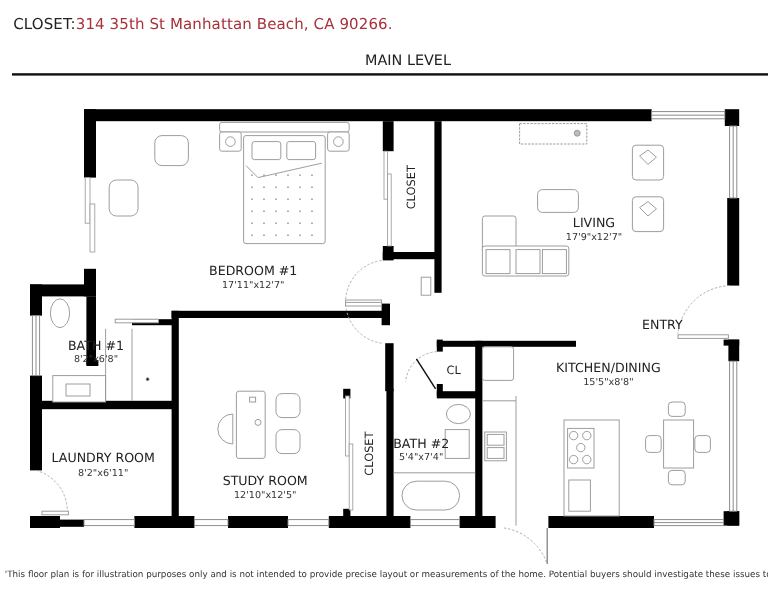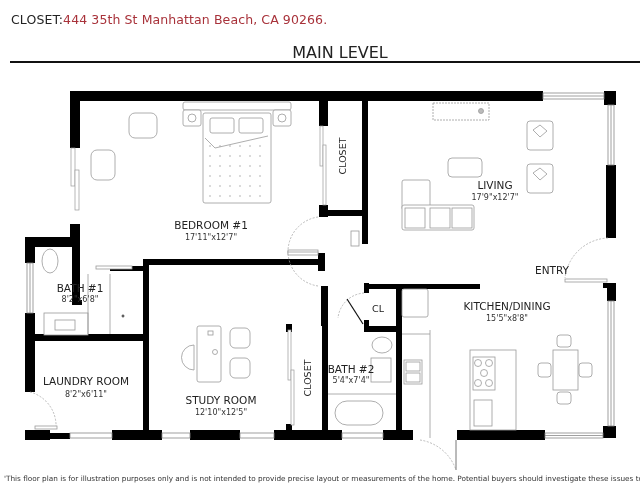--- a/index.html
+++ b/index.html
@@ -1,31 +1,31 @@
 <!DOCTYPE html>
 <html><head>
 <meta charset="utf-8">
 <style>
   html, body { margin:0; padding:0; background:#fff; }
   body { width:640px; height:494px; position:relative; overflow:hidden; font-family:"DejaVu Sans", sans-serif; }
   .address { position:absolute; left:11px; top:12px; font-size:12.5px; color:#222; letter-spacing:0.1px; }
   .address .val { color:#a8323a; }
-  .level { position:absolute; left:0; width:640px; top:43px; text-align:center; font-size:16px; color:#222; padding-left:40px; box-sizing:border-box; }
+  .level { position:absolute; left:0; width:640px; top:43px; text-align:center; font-size:12px; color:#222; padding-left:40px; box-sizing:border-box; }
   .rule { position:absolute; left:10px; right:0; top:61px; height:2px; background:#111; }
   .disclaimer { position:absolute; left:4px; top:474px; font-size:7.3px; color:#333; white-space:nowrap; }
   svg.plan { position:absolute; left:0; top:0; }
   .room-label { font-family:"DejaVu Sans", sans-serif; font-size:10.5px; fill:#222; text-anchor:middle; }
   .room-dim { font-family:"DejaVu Sans", sans-serif; font-size:8px; fill:#333; text-anchor:middle; }
   .small-label { font-family:"DejaVu Sans", sans-serif; font-size:9.5px; fill:#222; text-anchor:middle; }
 </style>
 </head>
 <body>
 
 <div class="address">
-  <span>CLOSET:</span><span class="val">444 35th St Manhattan Beach, CA 90266.</span>
+  <span>CLOSET:</span><span class="val">314 35th St Manhattan Beach, CA 90266.</span>
 </div>
 <div class="level">MAIN LEVEL</div>
 <div class="rule"></div>
 
 <svg class="plan" width="640" height="494" viewBox="0 0 640 494">
 
   <g fill="#000">
 
     <rect x="70" y="91" width="473" height="10"></rect>
     <rect x="604" y="91" width="12" height="14"></rect>

